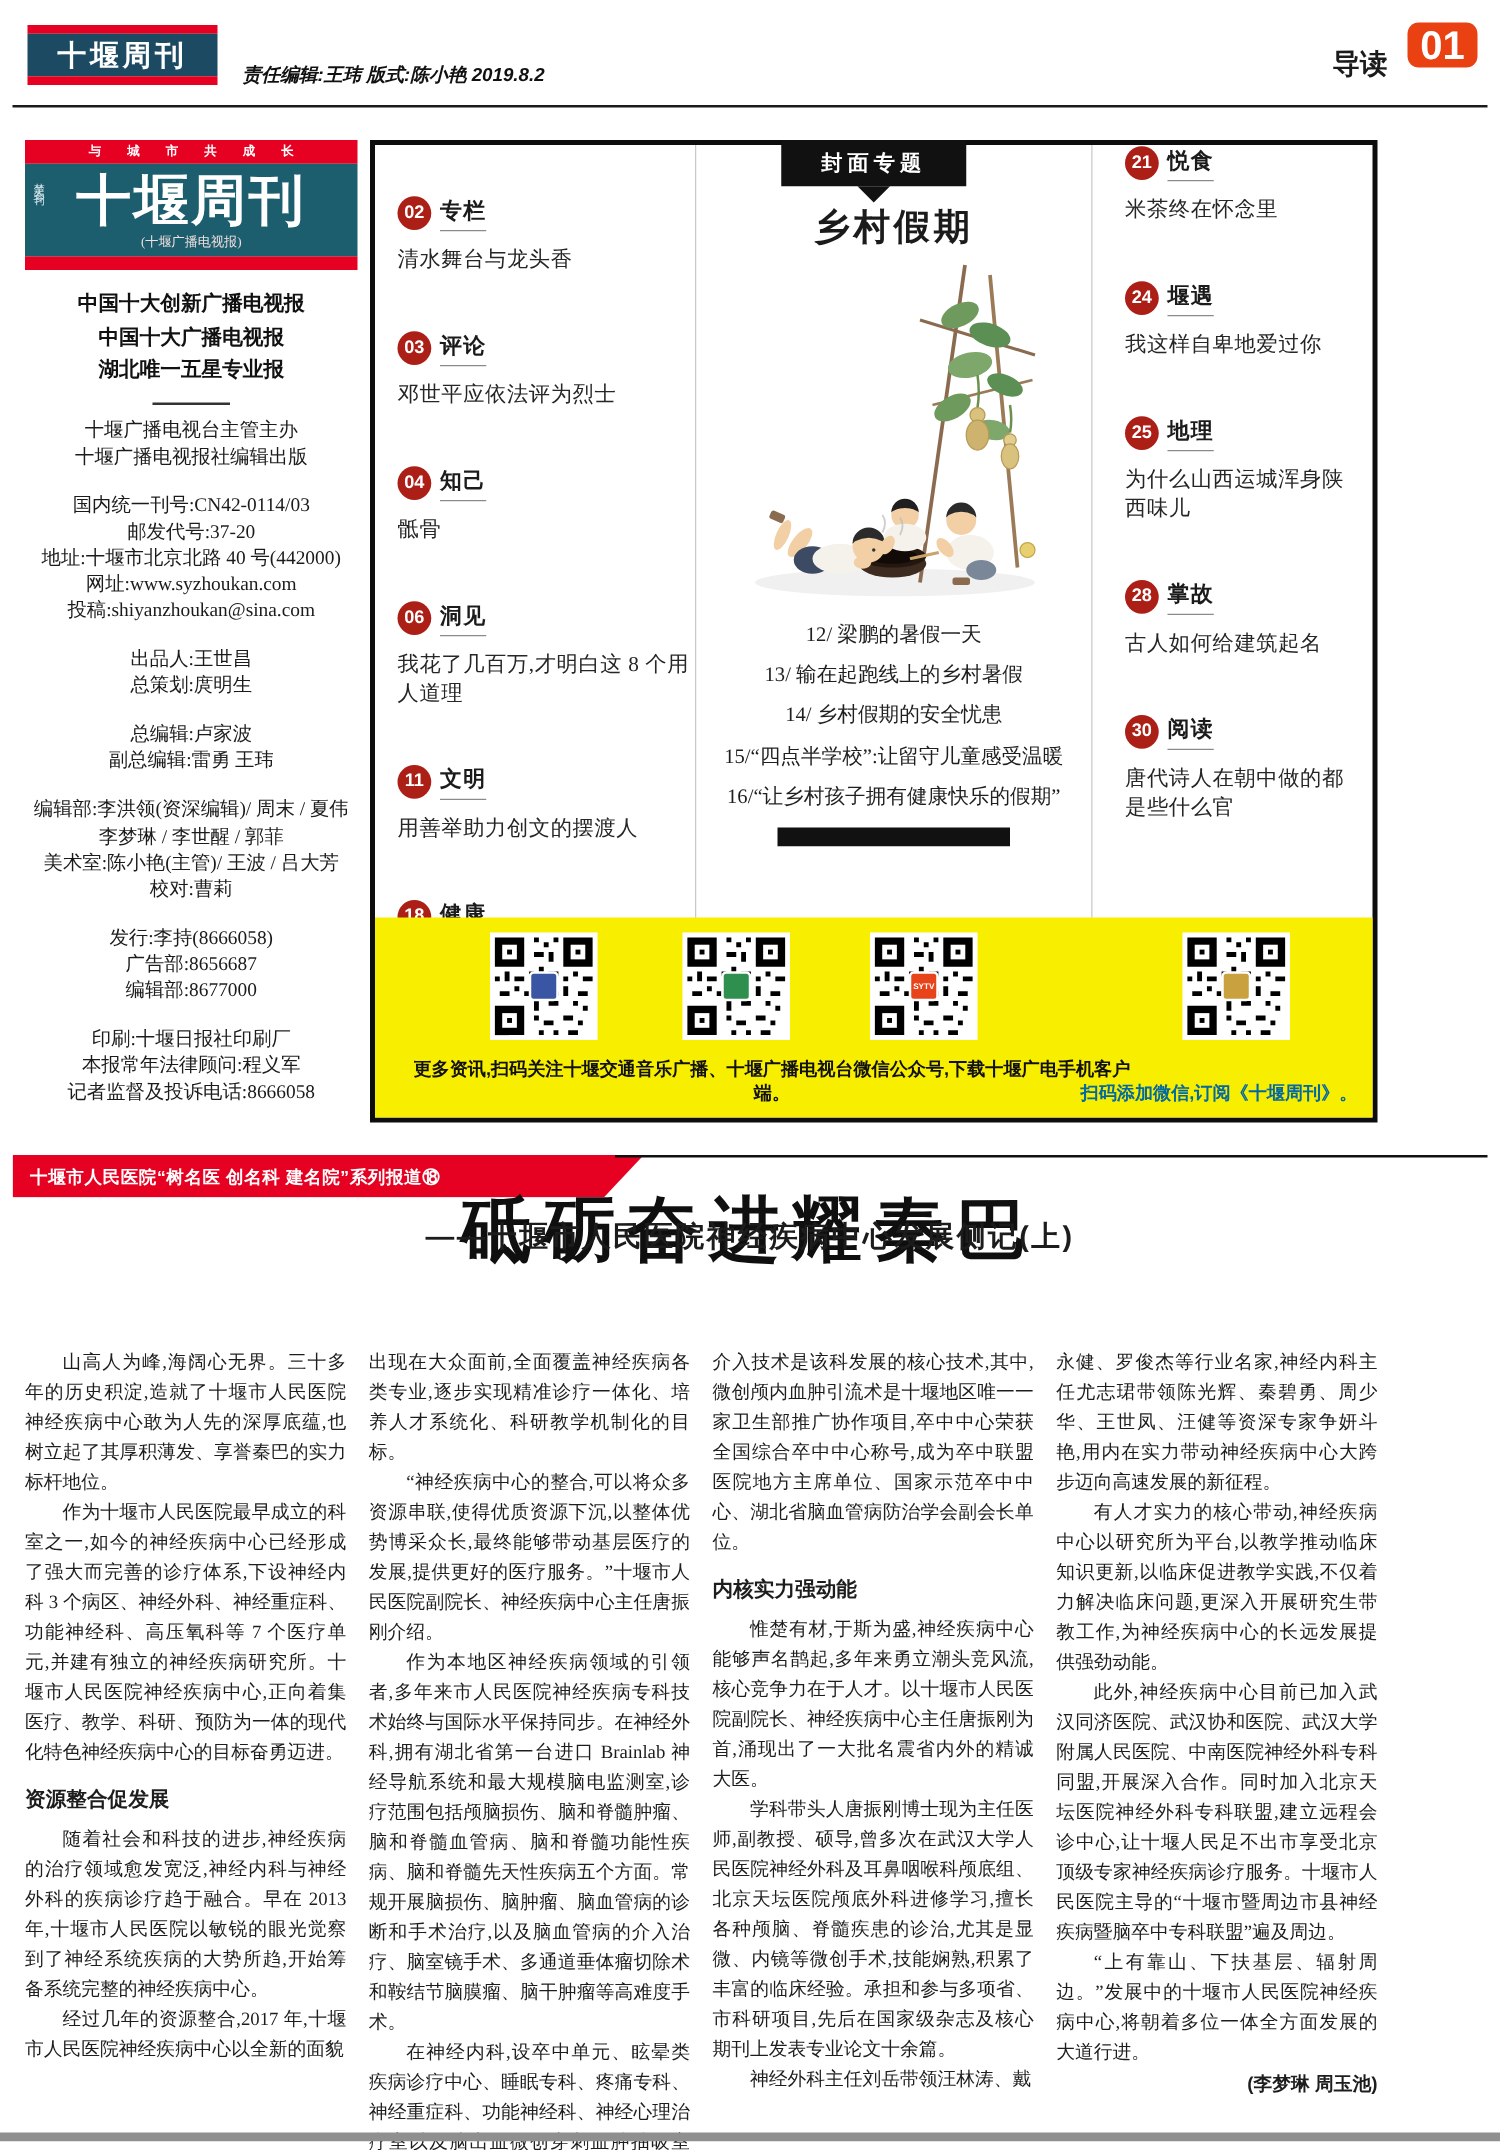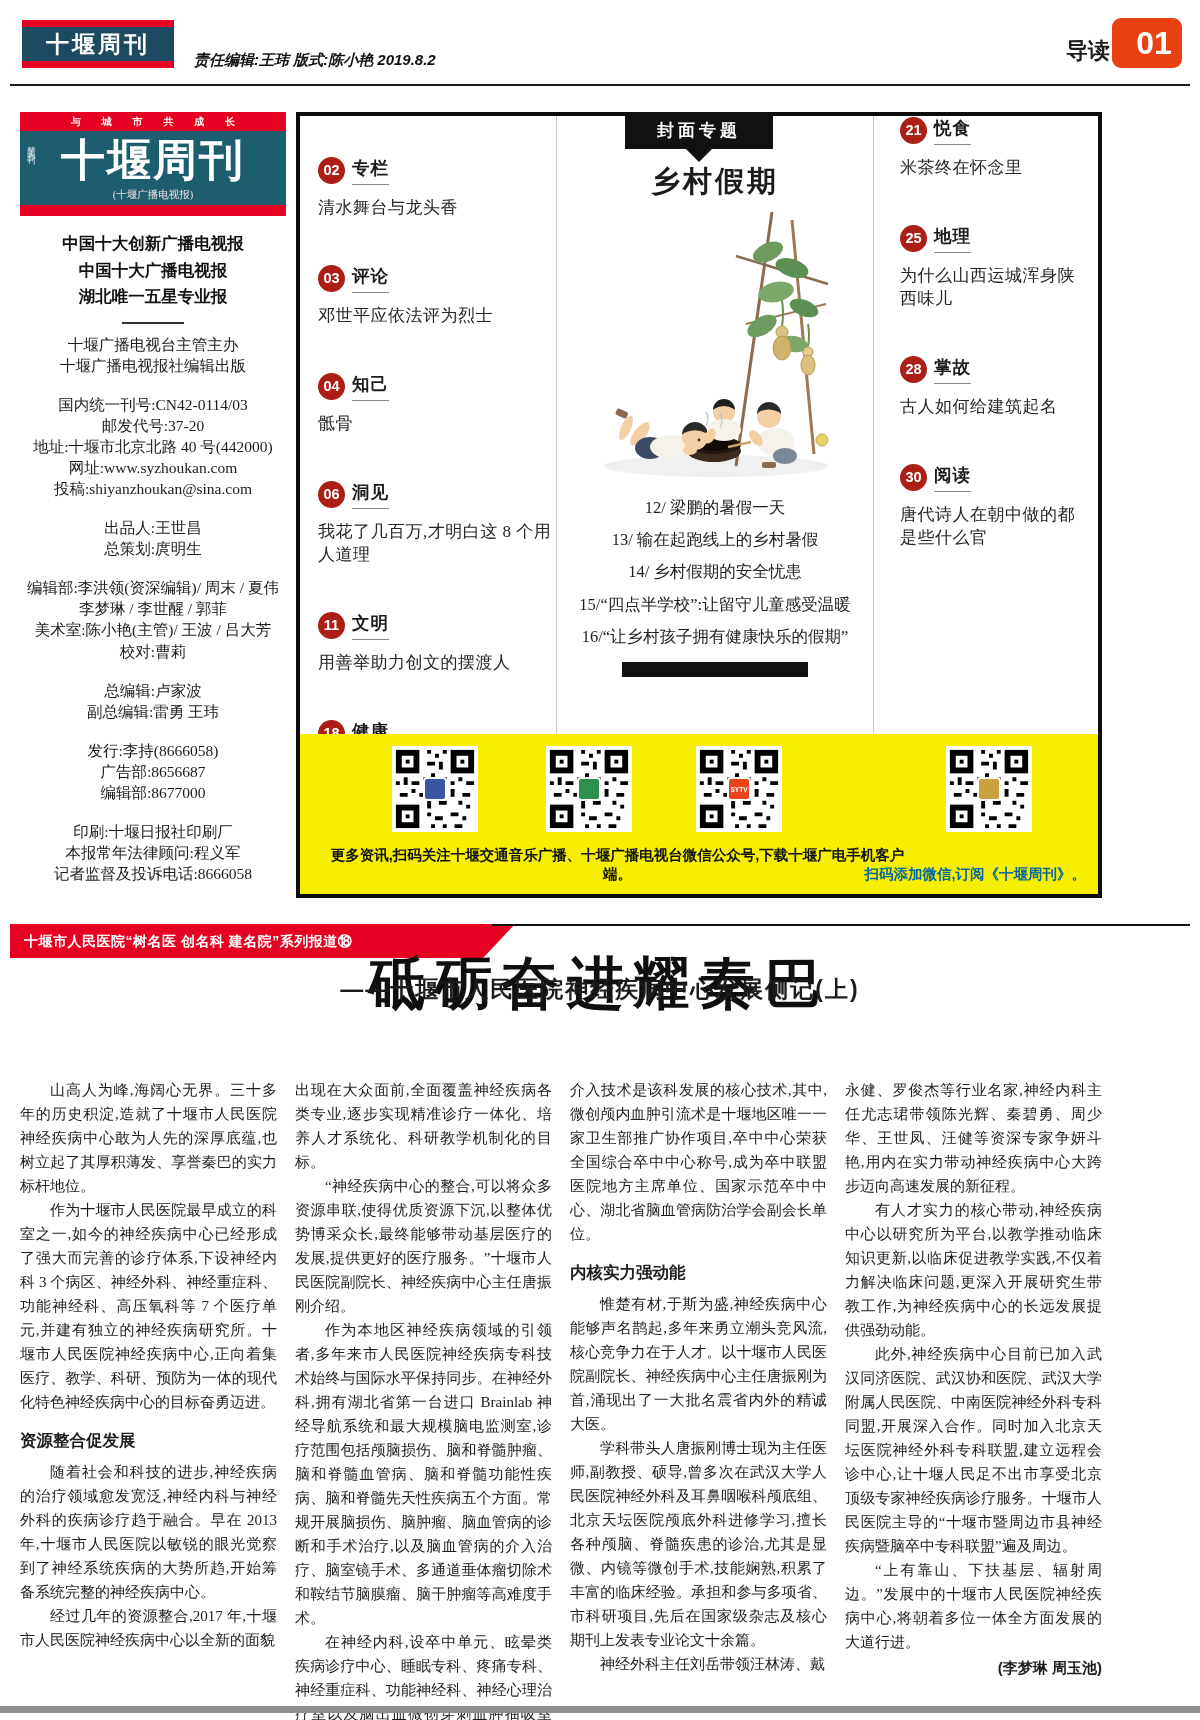--- a/index.html
+++ b/index.html
@@ -14,23 +14,23 @@
   
   .hdr{position:absolute;left:22px;top:16px;right:18px;height:60px;}
   .logo-sm{position:absolute;left:0;top:4px;width:152px;height:48px;}
   .logo-sm .bar{height:7px;background:var(--red);}
   .logo-sm .mid{height:34px;background:#1c4a63;color:#fff;display:flex;align-items:center;
                 justify-content:center;font-weight:bold;font-size:23px;letter-spacing:3px;
                 font-family:var(--serif);}
   .edline{position:absolute;left:172px;bottom:6px;font-family:var(--sans);font-weight:bold;
           font-style:italic;font-size:15px;color:#111;}
   .daodu{position:absolute;right:72px;bottom:10px;font-family:var(--sans);font-weight:bold;font-size:22px;}
-  .pgnum{position:absolute;right:0;top:2px;width:56px;height:50px;background:var(--orange);color:#fff;
+  .pgnum{position:absolute;right:0;top:2px;width:56px;height:36px;background:var(--orange);color:#fff;
          border-radius:9px;display:flex;align-items:center;justify-content:center;
-         font-family:var(--sans);font-weight:bold;font-size:32px;padding-left:14px;}
+         font-family:var(--sans);font-weight:bold;font-size:32px;}
   .hdr-rule{position:absolute;left:10px;right:10px;top:84px;border-top:2px solid #1a1a1a;}
 
   
   .sb{position:absolute;left:20px;top:112px;width:266px;text-align:center;font-size:15.5px;line-height:1.36;}
   .sb-logo{margin-bottom:12px;}
   .sb-tag{background:var(--red);color:#fff;font-family:var(--sans);font-weight:bold;font-size:10px;
           letter-spacing:9px;padding:3px 0 2px;text-indent:9px;}
   .sb-mid{position:relative;background:var(--teal);padding:5px 0 3px;}
   .sb-vert{position:absolute;left:5px;top:8px;writing-mode:vertical-rl;color:#cfe2e6;font-size:9px;letter-spacing:3px;}
   .sb-title{color:#fff;font-family:var(--serif);font-weight:bold;font-size:44px;letter-spacing:2px;line-height:1.15;}
@@ -153,28 +153,28 @@
       <div>邮发代号:37-20</div>
       <div>地址:十堰市北京北路 40 号(442000)</div>
       <div>网址:www.syzhoukan.com</div>
       <div>投稿:shiyanzhoukan@sina.com</div>
     </div>
     <div class="sb-grp">
       <div>出品人:王世昌</div>
       <div>总策划:庹明生</div>
     </div>
     <div class="sb-grp">
+      <div>总编辑:卢家波</div>
+      <div>副总编辑:雷勇 王玮</div>
+    </div>
+    <div class="sb-grp">
       <div>编辑部:李洪领(资深编辑)/ 周末 / 夏伟</div>
       <div>李梦琳 / 李世醒 / 郭菲</div>
       <div>美术室:陈小艳(主管)/ 王波 / 吕大芳</div>
       <div>校对:曹莉</div>
-    </div>
-    <div class="sb-grp">
-      <div>总编辑:卢家波</div>
-      <div>副总编辑:雷勇 王玮</div>
     </div>
     <div class="sb-grp">
       <div>发行:李持(8666058)</div>
       <div>广告部:8656687</div>
       <div>编辑部:8677000</div>
     </div>
     <div class="sb-grp">
       <div>印刷:十堰日报社印刷厂</div>
       <div>本报常年法律顾问:程义军</div>
       <div>记者监督及投诉电话:8666058</div>
@@ -272,20 +272,24 @@
         </div>
         <div class="cbar"></div>
       </div>
 
       <div class="toc-r">
         <div class="toc-item">
           <span class="badge">21</span><span class="tlab">悦食</span>
           <div class="ttl">米茶终在怀念里</div>
         </div>
         <div class="toc-item">
+          <span class="badge">24</span><span class="tlab">堰遇</span>
+          <div class="ttl">我这样自卑地爱过你</div>
+        </div>
+        <div class="toc-item">
           <span class="badge">25</span><span class="tlab">地理</span>
           <div class="ttl">为什么山西运城浑身陕西味儿</div>
         </div>
         <div class="toc-item">
           <span class="badge">28</span><span class="tlab">掌故</span>
           <div class="ttl">古人如何给建筑起名</div>
         </div>
         <div class="toc-item">
           <span class="badge">30</span><span class="tlab">阅读</span>
           <div class="ttl">唐代诗人在朝中做的都是些什么官</div>

